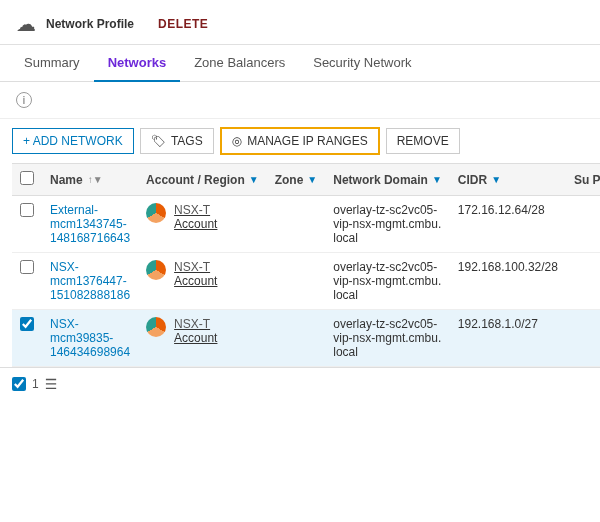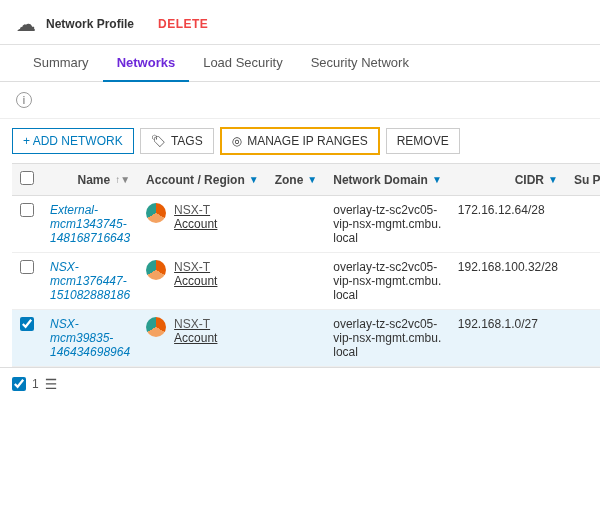--- a/index.html
+++ b/index.html
@@ -25,33 +25,33 @@
       color: #555;
       font-size: 20px;
     }
     .header-title {
       font-size: 12px;
       font-weight: bold;
       color: #333;
       margin-right: 24px;
     }
     .delete-link {
-      color: #ef4444;
+      color: #7f1d1d;
       font-size: 12px;
       font-weight: bold;
       text-transform: uppercase;
       cursor: pointer;
       letter-spacing: 0.5px;
     }
 
     
     .tabs {
       display: flex;
       border-bottom: 1px solid #ddd;
-      padding: 0 19px;
+      padding: 0 10px;
     }
     .tab {
       padding: 10px 14px;
       cursor: pointer;
       color: #555;
       font-size: 13px;
       border-bottom: 2px solid transparent;
       margin-bottom: -1px;
     }
     .tab.active {
@@ -184,21 +184,20 @@
       text-decoration: underline;
     }
     .account-text .account-type {
       color: #555;
     }
 
     
     .network-name {
       color: #007bbd;
       cursor: pointer;
-      font-style: italic;
     }
 
     
     .footer {
       display: flex;
       align-items: center;
       padding: 8px 12px;
       border-top: 1px solid #ddd;
       gap: 6px;
       font-size: 12px;
@@ -208,36 +207,35 @@
       cursor: pointer;
       color: #555;
       font-size: 14px;
     }
 
     
     .th-inner {
       display: flex;
       align-items: center;
       gap: 2px;
-      justify-content: flex-end;
     }
   </style>
 </head>
 <body>
 
 <div class="header">
   <span class="header-icon">☁</span>
   <span class="header-title">Network Profile</span>
   <span class="delete-link">DELETE</span>
 </div>
 
 <nav class="tabs">
   <div class="tab">Summary</div>
   <div class="tab active">Networks</div>
-  <div class="tab">Load Security</div>
+  <div class="tab">Zone Balancers</div>
   <div class="tab">Security Network</div>
 </nav>
 
 <div class="info-bar">
   <span class="info-icon">i</span>
 </div>
 
 <div class="toolbar">
   <button class="btn primary-outline">+ ADD NETWORK</button>
   <button class="btn">

